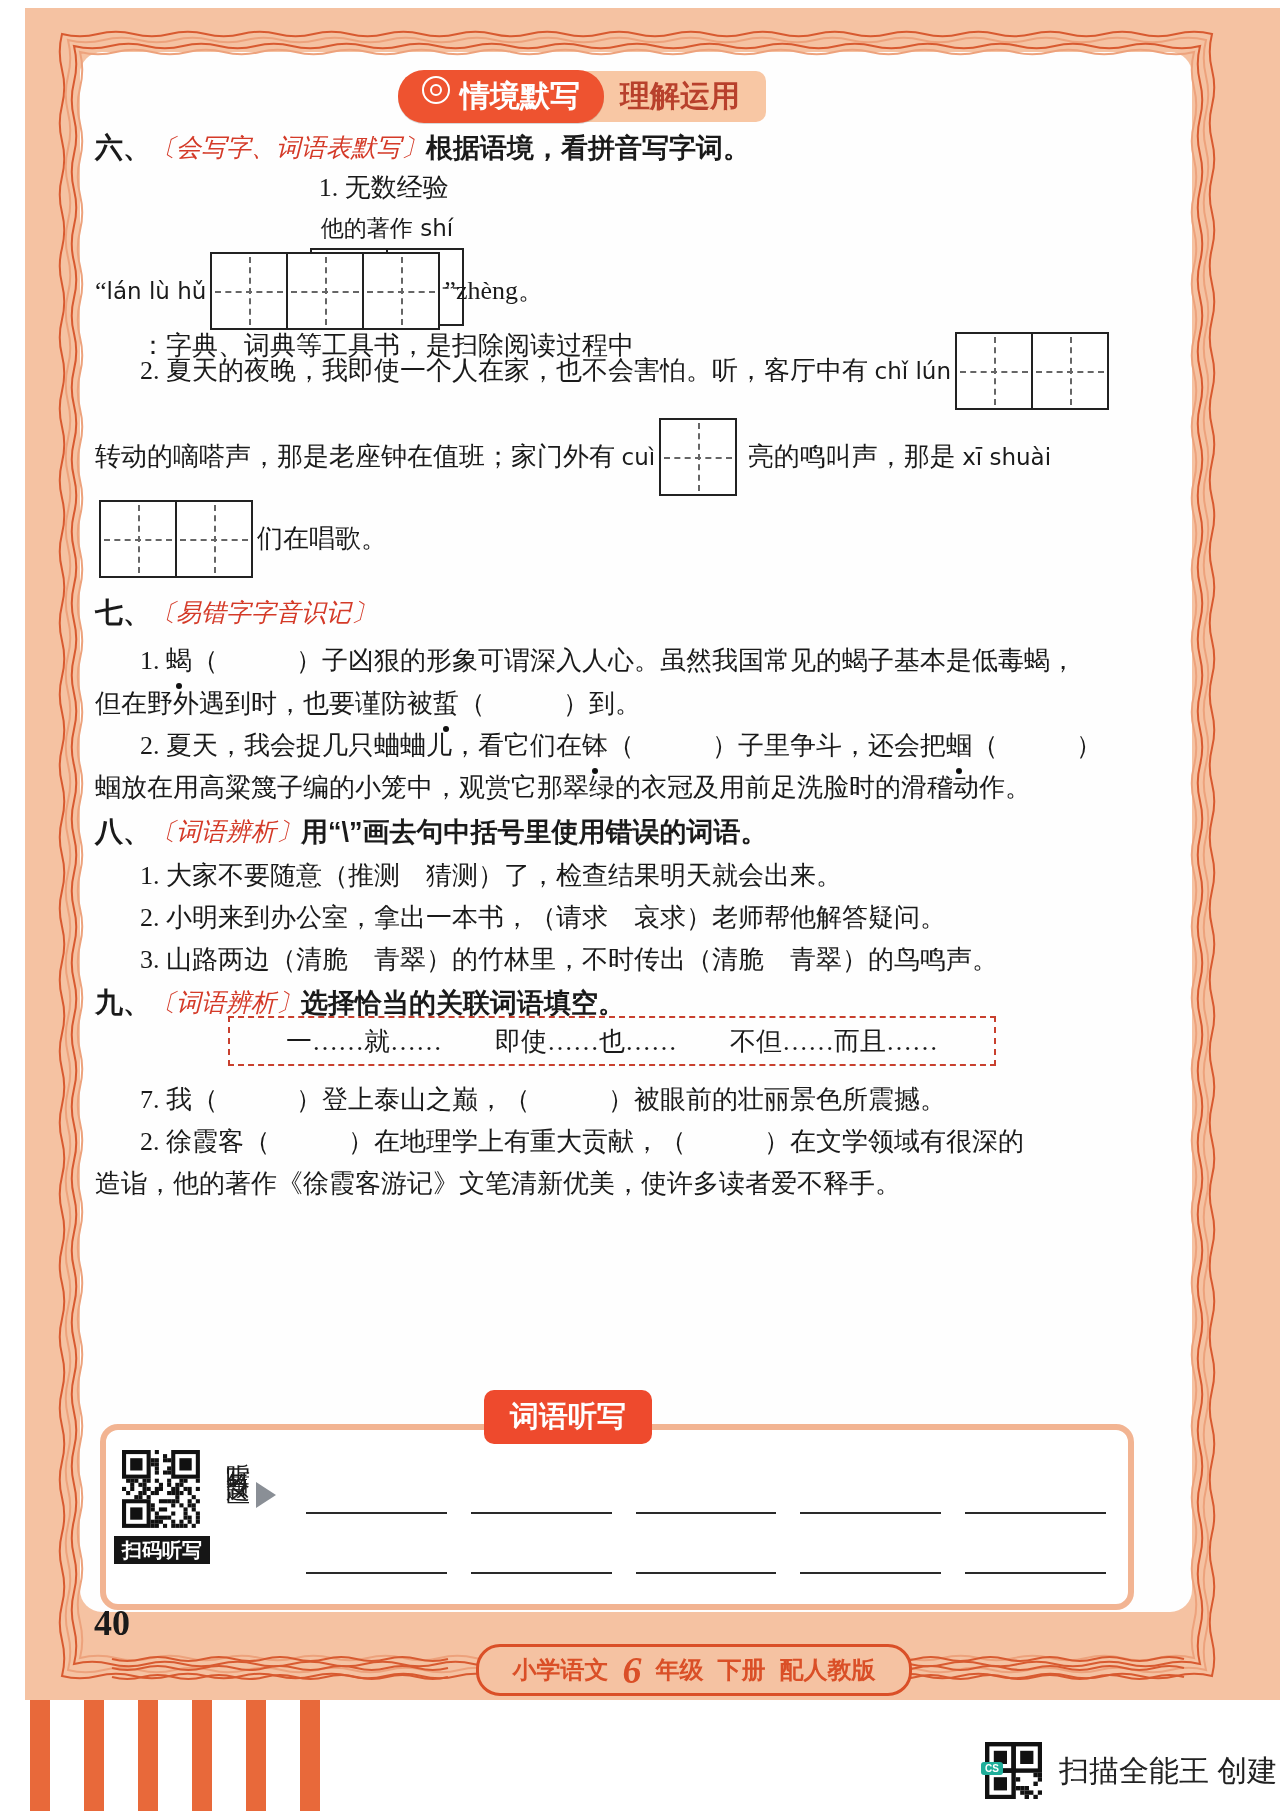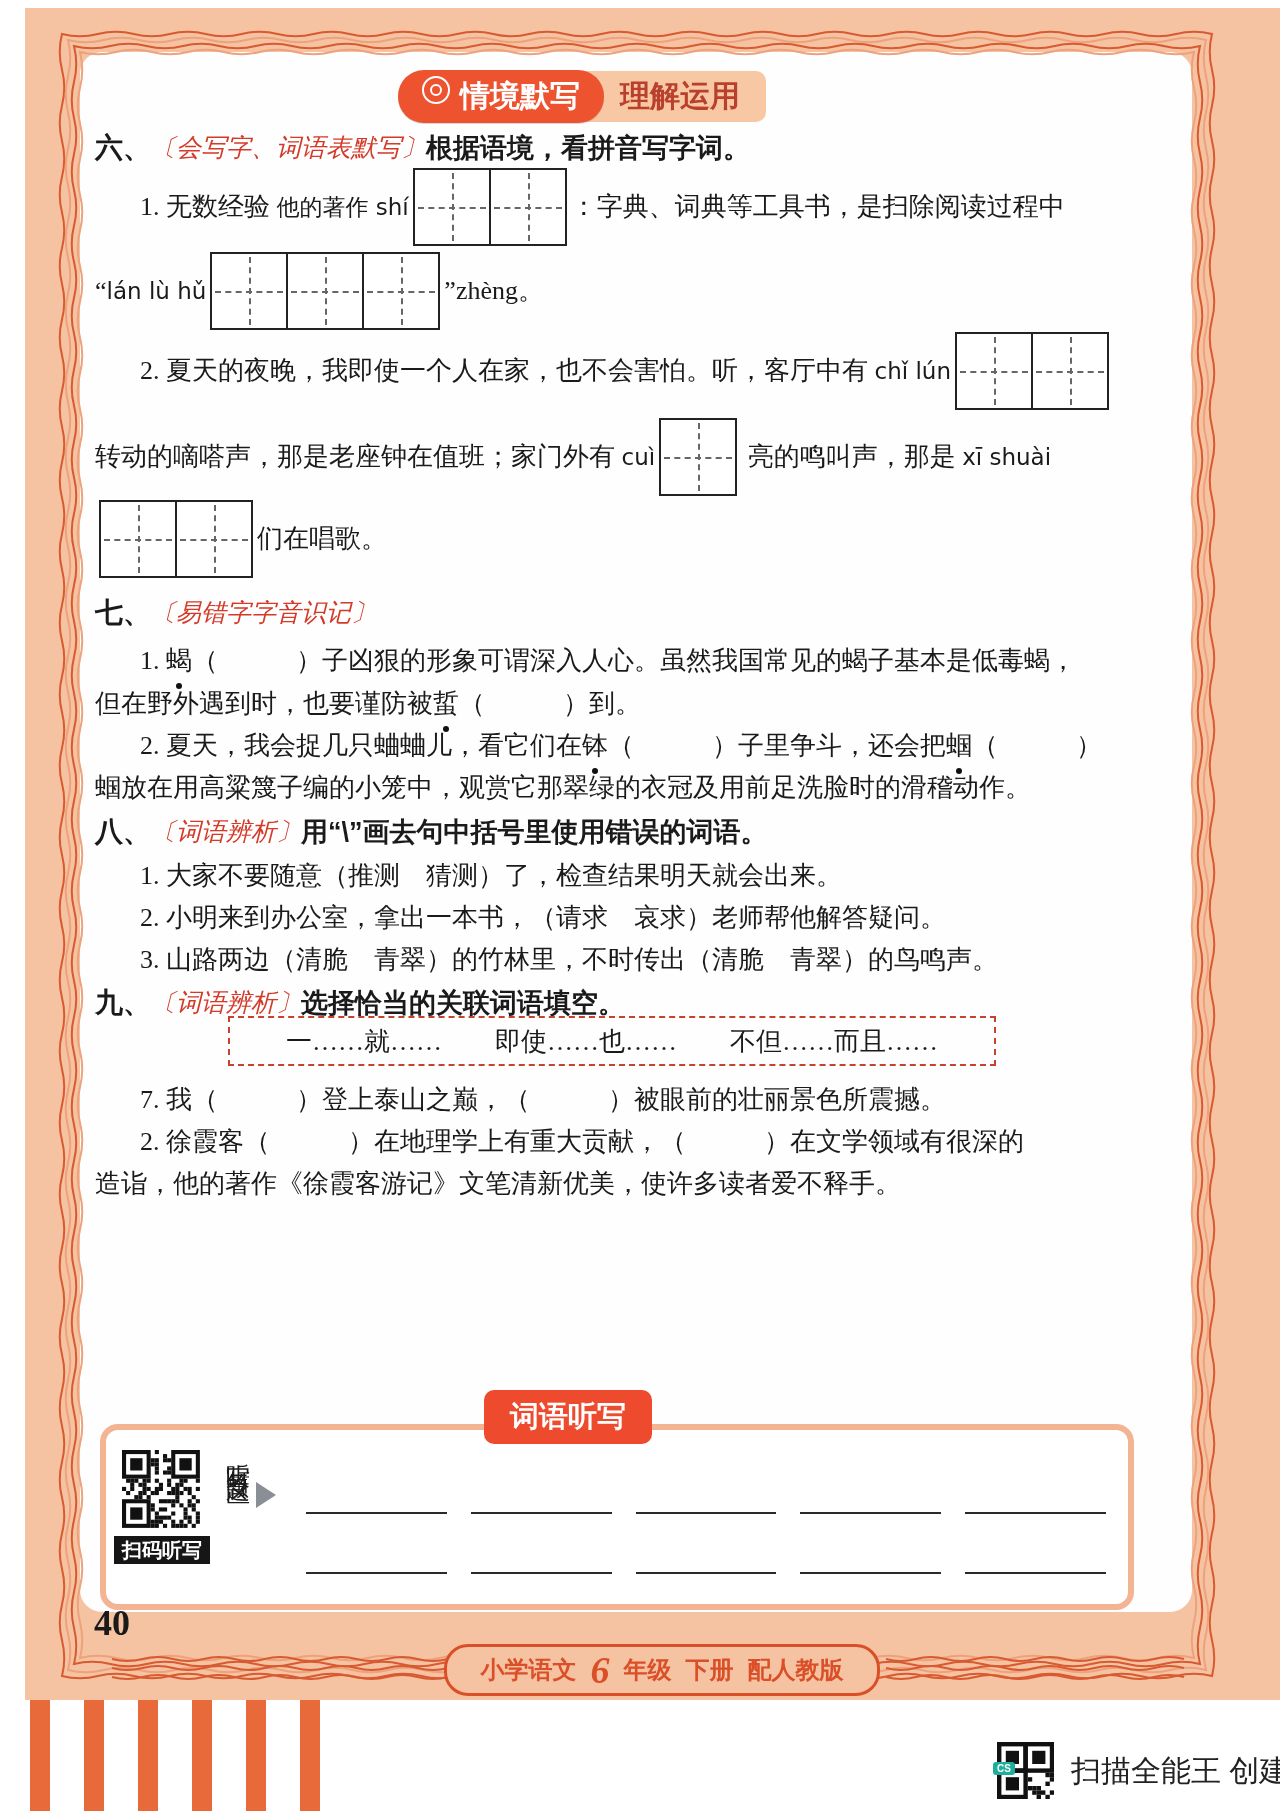--- a/index.html
+++ b/index.html
@@ -47,29 +47,29 @@
     font-family:"Liberation Sans",sans-serif;font-weight:700;font-size:20px;display:flex;align-items:center;justify-content:center;white-space:pre;}
   .v-label{position:absolute;left:116px;top:14px;writing-mode:vertical-rl;text-orientation:upright;
     font-size:24px;letter-spacing:5px;font-family:"Liberation Sans",sans-serif;}
   .tri{position:absolute;left:150px;top:52px;width:0;height:0;border-left:20px solid #8a8f96;
     border-top:13px solid transparent;border-bottom:13px solid transparent;}
   .blank-row{position:absolute;left:200px;width:800px;display:flex;gap:24px;}
   .blank{flex:1 1 auto;border-bottom:2.5px solid #2a2a2a;height:2px;}
 
   
   .page-num{position:absolute;left:94px;top:1602px;font-size:36px;font-weight:700;z-index:3;}
-  .footer-oval{position:absolute;left:444px;top:1644px;width:430px;height:46px;border:3px solid #da4f27;border-radius:24px;
+  .footer-oval{position:absolute;left:476px;top:1644px;width:430px;height:46px;border:3px solid #da4f27;border-radius:24px;
     background:#f5c2a2;z-index:3;display:flex;align-items:center;justify-content:center;gap:14px;color:#da4f27;white-space:pre;}
   .footer-oval .t{font-family:"Liberation Sans",sans-serif;font-weight:700;font-size:24px;}
   .footer-oval .big{font-size:38px;font-weight:700;font-style:italic;line-height:38px;}
 
   
   .stripe{position:absolute;top:1700px;width:20px;height:111px;background:#e8693a;}
   .scan-credit{position:absolute;left:985px;top:1742px;display:flex;align-items:center;gap:16px;}
-  .cs-qr{position:relative;width:58px;height:58px;margin-left:12px;}
+  .cs-qr{position:relative;width:58px;height:58px;}
   .cs-badge{position:absolute;left:-4px;top:20px;background:#1fae9a;color:#fff;font-family:"Liberation Sans",sans-serif;
     font-weight:700;font-size:10px;padding:1px 4px;border-radius:3px;}
   .scan-text{font-family:"Liberation Sans",sans-serif;font-size:30px;color:#222;white-space:pre;}
 </style>
 </head>
 <body>
 
 <div class="peach"></div>
 <div class="white-area"></div>
 <svg id="deco-svg">
@@ -90,21 +90,21 @@
     <span class="bell"></span>
     <span>情境默写</span>
   </div>
   <div class="hdr-label">理解运用</div>
 </div>
 
 <div class="line" style="left:95px;top:128px;">
   <span class="sec-num">六、</span><span class="sec-tag">〔会写字、词语表默写〕</span><span class="sec-title">根据语境，看拼音写字词。</span>
 </div>
 
-<div class="line" style="left:140px;top:168px;">
+<div class="line" style="left:140px;top:168px;flex-direction:column;">
   <span>1. 无数经验 </span><span class="py">他的著作 shí</span>
   <span class="tzg"><span class="cell"></span><span class="cell"></span></span>
   <span>：字典、词典等工具书，是扫除阅读过程中</span>
 </div>
 
 <div class="line" style="left:95px;top:252px;">
   <span>“</span><span class="py">lán lù hǔ</span>
   <span class="tzg"><span class="cell"></span><span class="cell"></span><span class="cell"></span></span>
   <span>”zhèng。</span>
 </div>

